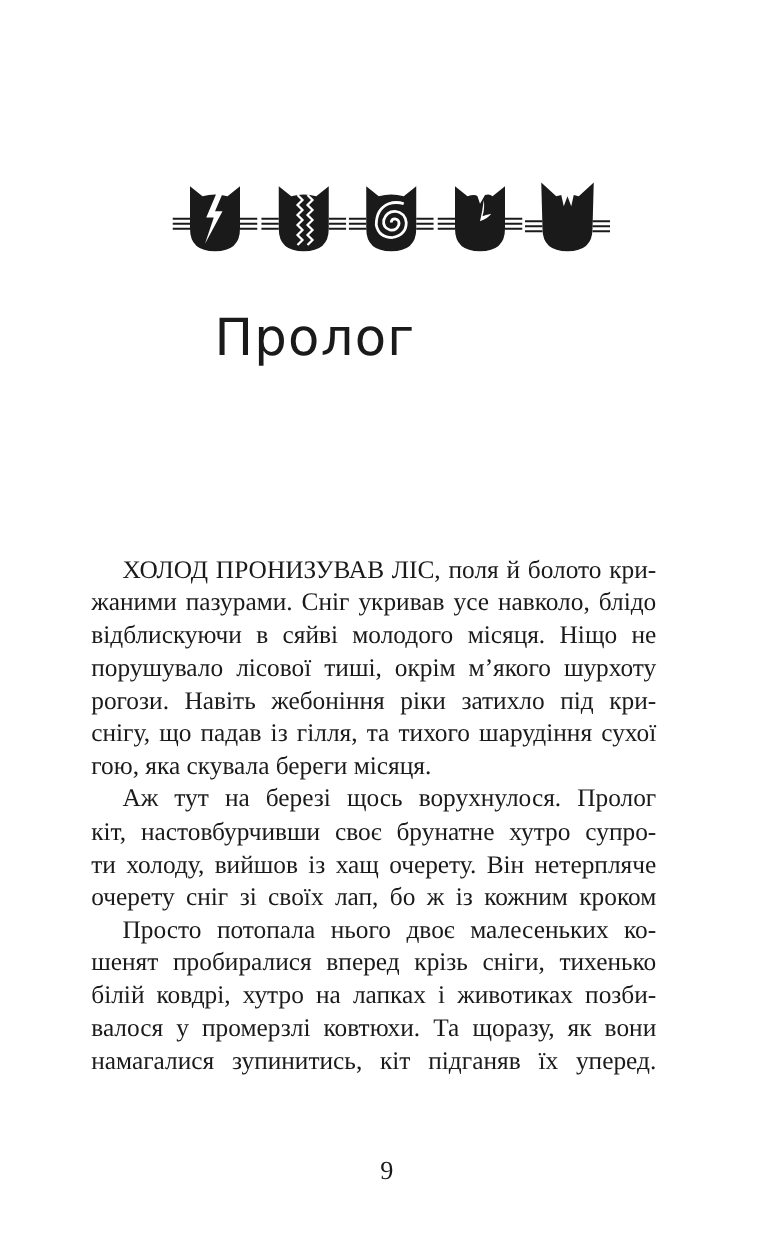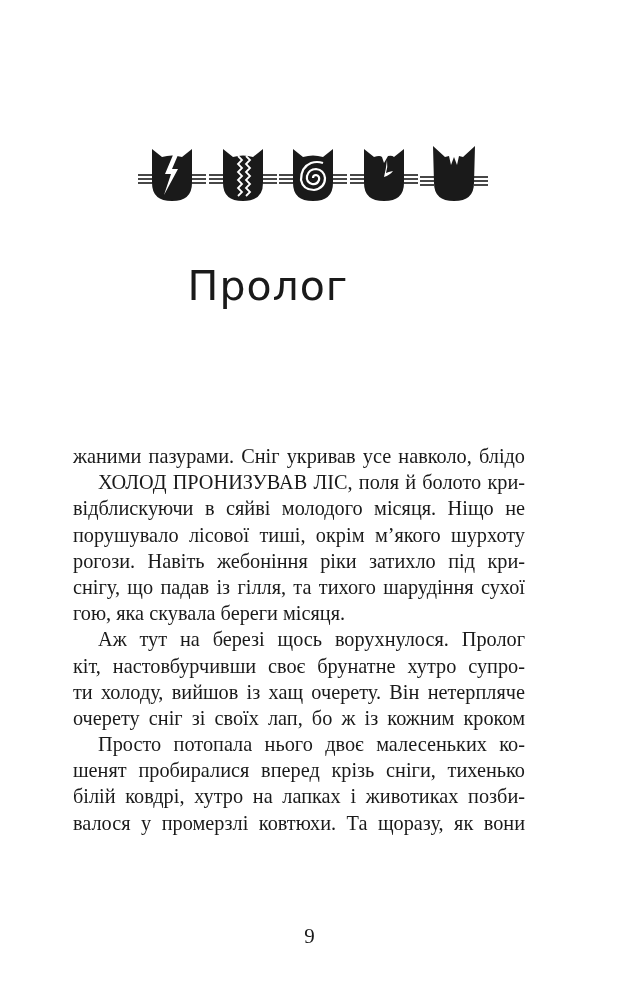--- a/index.html
+++ b/index.html
@@ -33,21 +33,21 @@
     position: absolute;
     top: 246px;
     left: 0;
     width: 504px;
     text-align: center;
     font-family: "DejaVu Sans", sans-serif;
     font-size: 41px;
     font-weight: normal;
     letter-spacing: 1px;
     color: #1a1a1a;
-    margin: 16px;
+    margin: 0;
   }
   .body-text {
     position: absolute;
     top: 443px;
     left: 73px;
     width: 452px;
     font-family: "Liberation Serif", serif;
     font-size: 20.3px;
     line-height: 26.2px;
     color: #1a1a1a;
@@ -150,35 +150,36 @@
         <line x1="54" y1="42" x2="68" y2="42"></line>
     </g>
     <path d="M13 3 L25 14 L29 13 L31 22 L34 14 L37 22 L39 13 L43 14 L55 3 L54 40 Q54 58 34 58 Q14 58 14 40 Z" fill="#1a1a1a"></path>
   </svg>
 </div>
 
 <h1 class="chapter-title">Пролог</h1>
 
 <div class="body-text">
   <p class="para">
+    <span class="line first">ХОЛОД ПРОНИЗУВАВ ЛІС, поля й болото кри-</span>
     <span class="line">жаними пазурами. Сніг укривав усе навколо, блідо</span>
-    <span class="line first">ХОЛОД ПРОНИЗУВАВ ЛІС, поля й болото кри-</span>
     <span class="line">відблискуючи в сяйві молодого місяця. Ніщо не</span>
     <span class="line">порушувало лісової тиші, окрім м’якого шурхоту</span>
     <span class="line">рогози. Навіть жебоніння ріки затихло під кри-</span>
     <span class="line">снігу, що падав із гілля, та тихого шарудіння сухої</span>
     <span class="line last">гою, яка скувала береги місяця.</span>
   </p>
   <p class="para">
     <span class="line first">Аж тут на березі щось ворухнулося. Пролог</span>
     <span class="line">кіт, настовбурчивши своє брунатне хутро супро-</span>
     <span class="line">ти холоду, вийшов із хащ очерету. Він нетерпляче</span>
     <span class="line">очерету сніг зі своїх лап, бо ж із кожним кроком</span>
   </p>
   <p class="para">
     <span class="line first">Просто потопала нього двоє малесеньких ко-</span>
     <span class="line">шенят пробиралися вперед крізь сніги, тихенько</span>
     <span class="line">білій ковдрі, хутро на лапках і животиках позби-</span>
     <span class="line">валося у промерзлі ковтюхи. Та щоразу, як вони</span>
+    <span class="line last full">намагалися зупинитись, кіт підганяв їх уперед.</span>
   </p>
 </div>
 
 <div class="page-number">9</div>
 
 </body></html>

